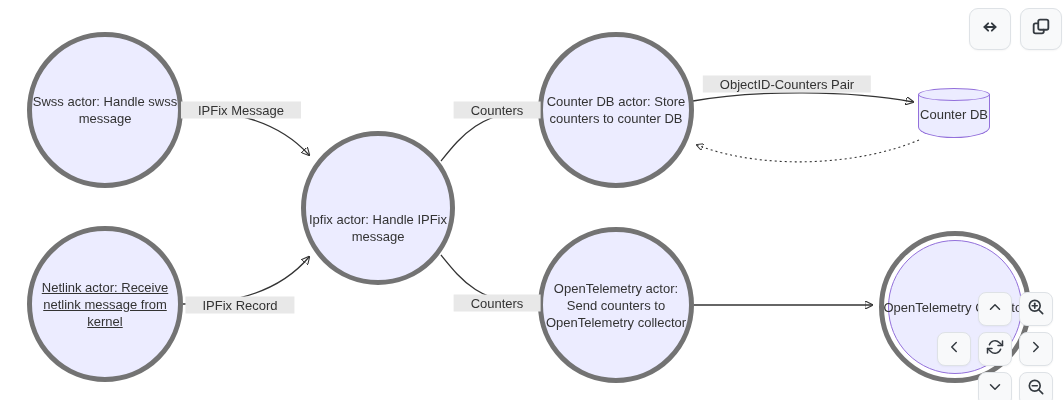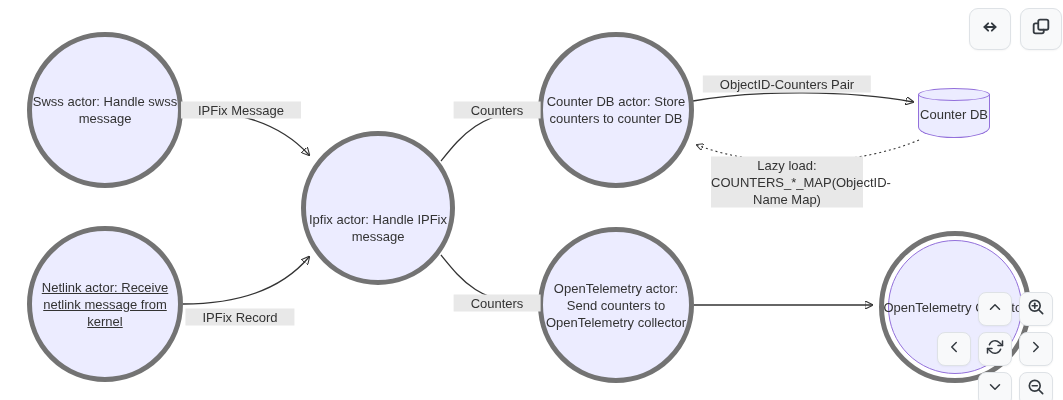--- a/index.html
+++ b/index.html
@@ -94,21 +94,21 @@
     color: #333333;
     font-size: 13px;
     line-height: 17px;
     padding: 0 17px;
     white-space: nowrap;
     text-align: center;
     z-index: 3;
   }
   .edge-label.multiline { white-space: normal; width: 152px; padding: 0 0; }
   #label-ipfix-template { left: 241px; top: 110px; }
-  #label-ipfix-record   { left: 240px; top: 305px; margin-top: 12px; }
+  #label-ipfix-record   { left: 240px; top: 305px; }
   #label-counters-top   { left: 497px; top: 110px; }
   #label-counters-bottom{ left: 497px; top: 303px; }
   #label-objectid-pair  { left: 787px; top: 84px; }
   #label-otel-message   { left: 788px; top: 304px; }
   #label-lazy-load      { left: 787px; top: 182px; }
 
   
   .ui-btn {
     position: absolute;
     background: #f8f9fa;
@@ -181,21 +181,20 @@
     <div class="cyl-body"></div>
     <div class="cyl-top"></div>
     <div class="cyl-label">Counter DB</div>
   </div>
 
   <div class="edge-label" id="label-ipfix-template">IPFix Message</div>
   <div class="edge-label" id="label-ipfix-record">IPFix Record</div>
   <div class="edge-label" id="label-counters-top">Counters</div>
   <div class="edge-label" id="label-counters-bottom">Counters</div>
   <div class="edge-label" id="label-objectid-pair">ObjectID-Counters Pair</div>
-  <div class="edge-label multiline" id="label-lazy-load">Lazy load: COUNTERS_*_MAP(ObjectID-Name Map)</div>
 
   <div class="ui-btn toolbar-btn" id="btn-resize-horizontal">
     <span>
       <svg width="22" height="22" viewBox="0 0 24 24">
           <path d="M6 12h12"></path>
           <path d="M10 8l-4 4 4 4"></path>
           <path d="M14 8l4 4-4 4"></path>
         </svg>
     </span>
   </div>

